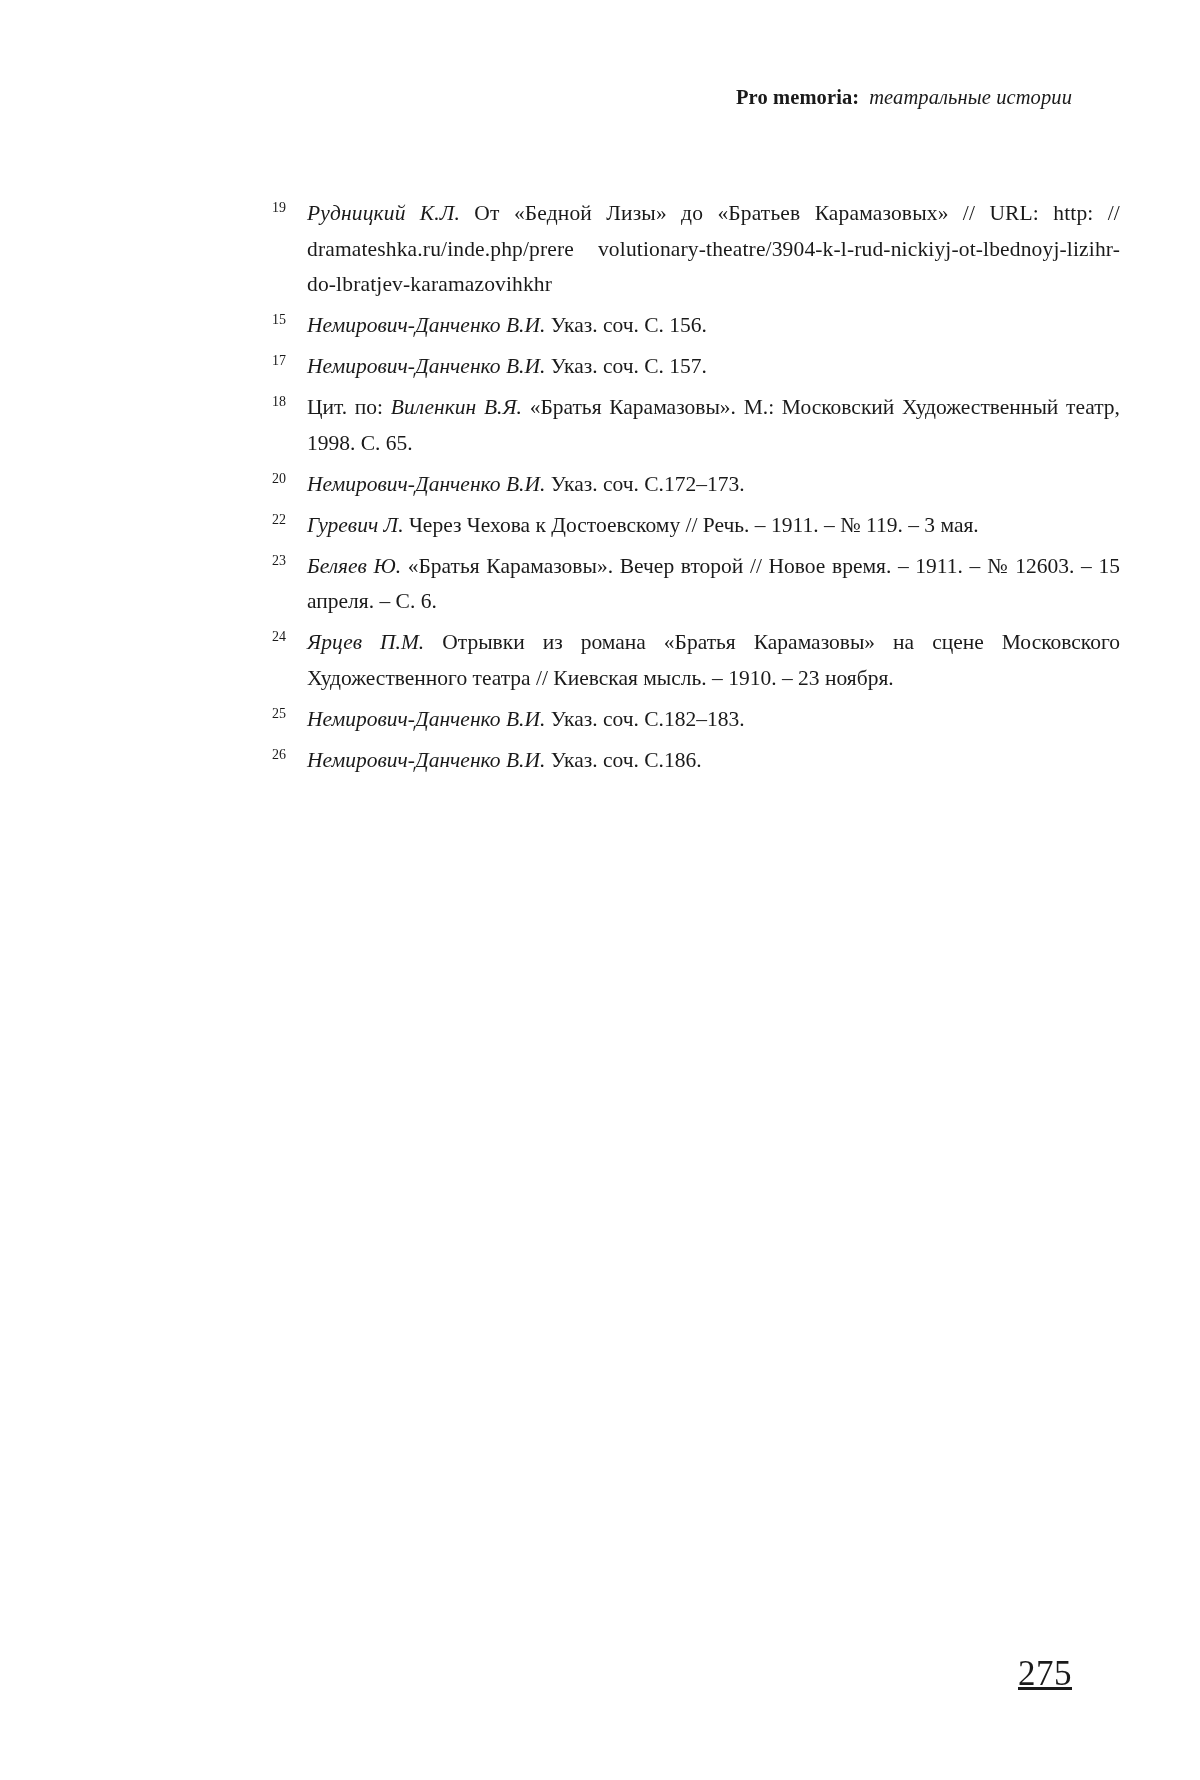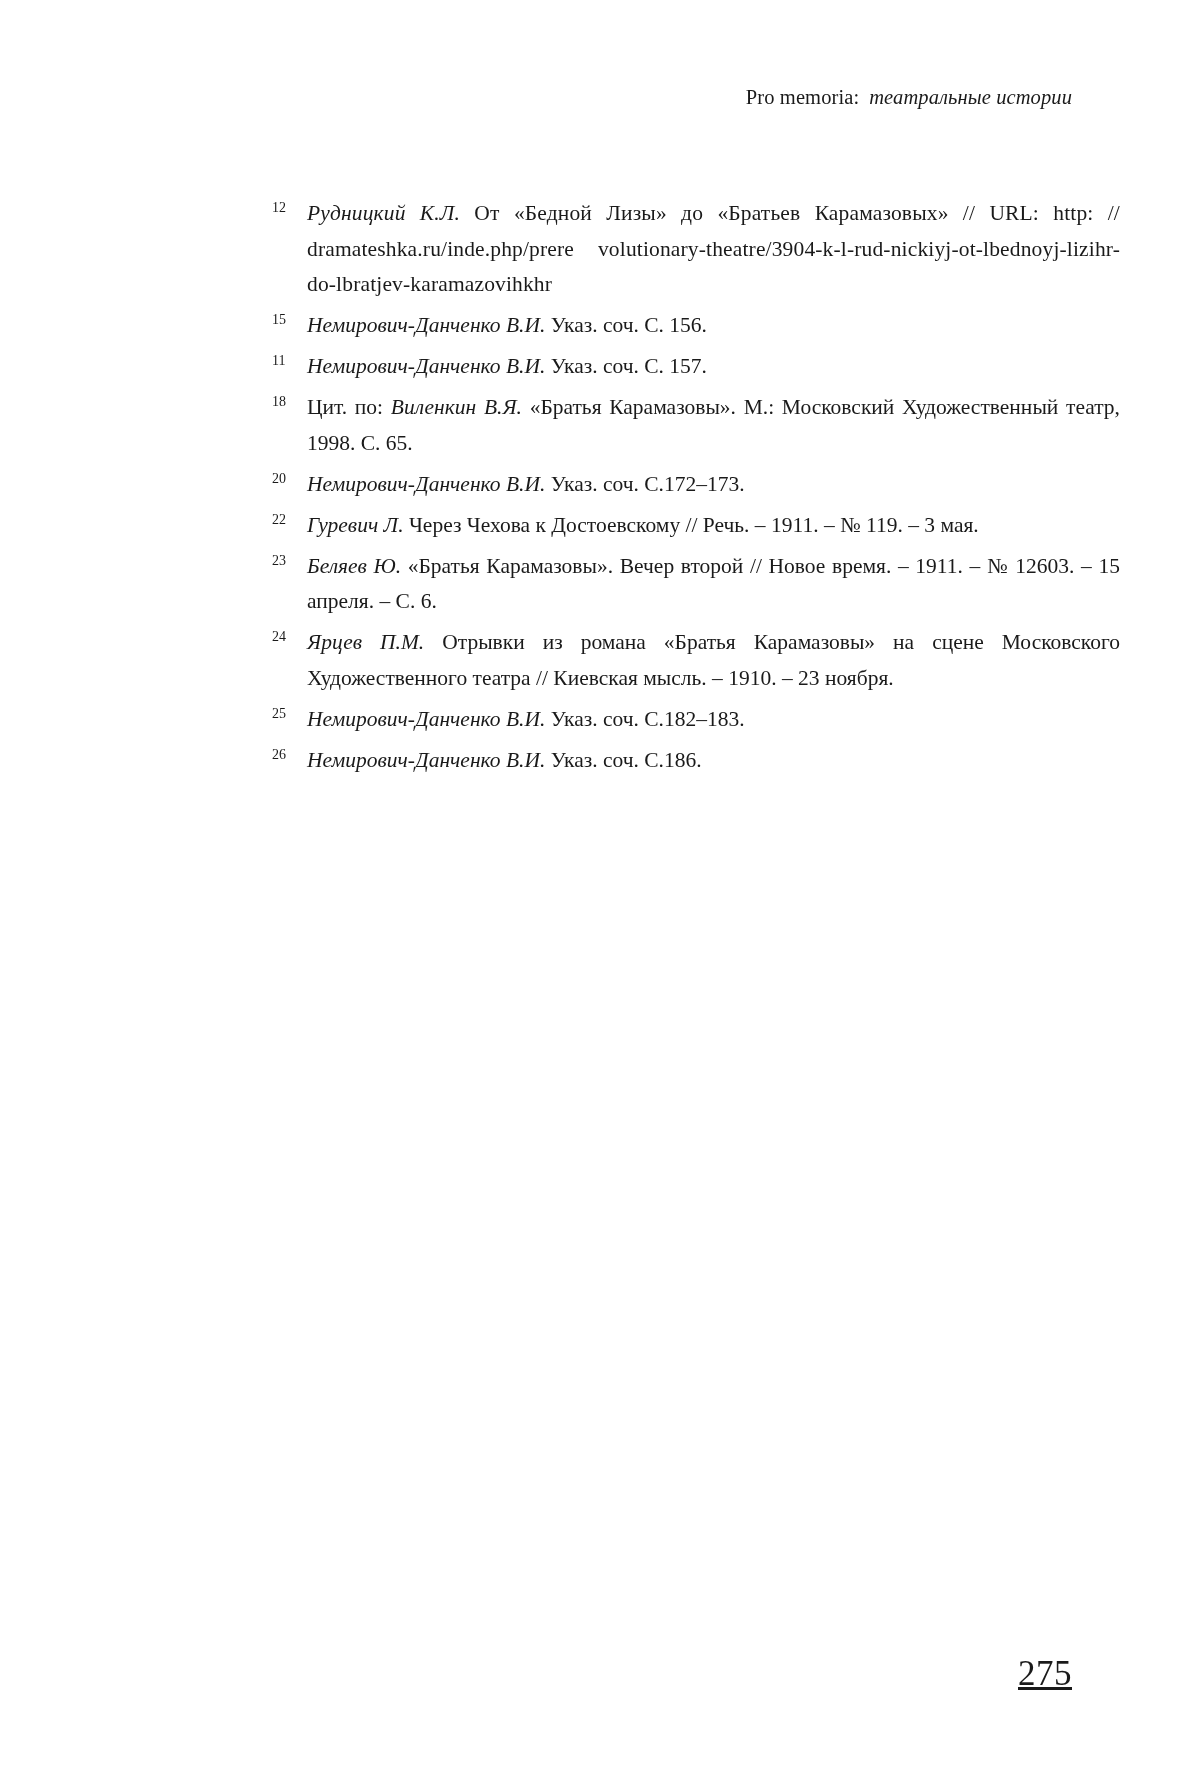--- a/index.html
+++ b/index.html
@@ -28,21 +28,21 @@
   
   .running-head {
     position: absolute;
     top: 86px;
     right: 128px;
     font-size: 20.5px;
     letter-spacing: 0.1px;
     white-space: nowrap;
   }
   .running-head .rh-bold {
-    font-weight: normal;
+    font-weight: bold;
     text-align: right;
   }
   .running-head .rh-italic {
     font-style: italic;
     margin-left: 10px;
   }
 
   
   .notes {
     position: absolute;
@@ -98,29 +98,29 @@
 <body>
 
 <div class="page">
 
   <div class="running-head">
     <span class="rh-bold">Pro memoria:</span><span class="rh-italic">театральные истории</span>
   </div>
 
   <div class="notes">
       <div class="note">
-        <span class="marker">12</span>
+        <span class="marker">19</span>
         <span class="body url-run"><span class="it">Рудницкий К.Л.</span><span> От «Бедной Лизы» до «Братьев Карамазовых» //  URL: http: // dramateshka.ru/inde.php/prere volutionary-theatre/3904-k-l-rud-nickiyj-ot-lbednoyj-lizihr-do-lbratjev-karamazovihkhr</span></span>
       </div>
       <div class="note">
         <span class="marker">15</span>
         <span class="body"><span class="it">Немирович-Данченко В.И.</span><span> Указ. соч. С. 156.</span></span>
       </div>
       <div class="note">
-        <span class="marker">11</span>
+        <span class="marker">17</span>
         <span class="body"><span class="it">Немирович-Данченко В.И.</span><span> Указ. соч. С. 157.</span></span>
       </div>
       <div class="note">
         <span class="marker">18</span>
         <span class="body"><span>Цит. по: </span><span class="it">Виленкин В.Я.</span><span> «Братья Карамазовы». М.: Московский Художественный театр, 1998. С. 65.</span></span>
       </div>
       <div class="note">
         <span class="marker">20</span>
         <span class="body"><span class="it">Немирович-Данченко В.И.</span><span> Указ. соч. С.172–173.</span></span>
       </div>

